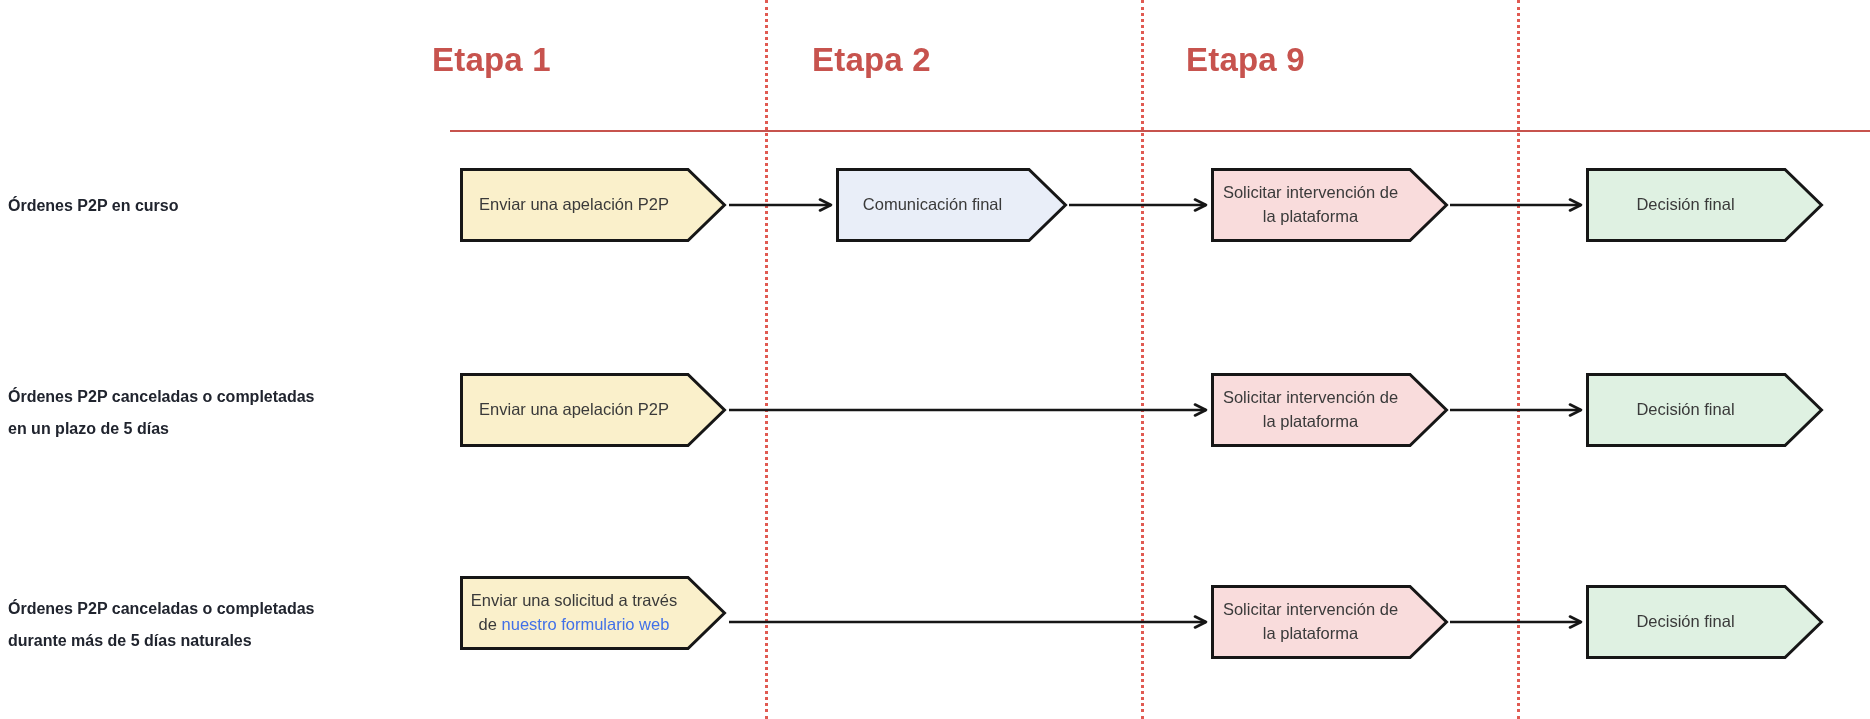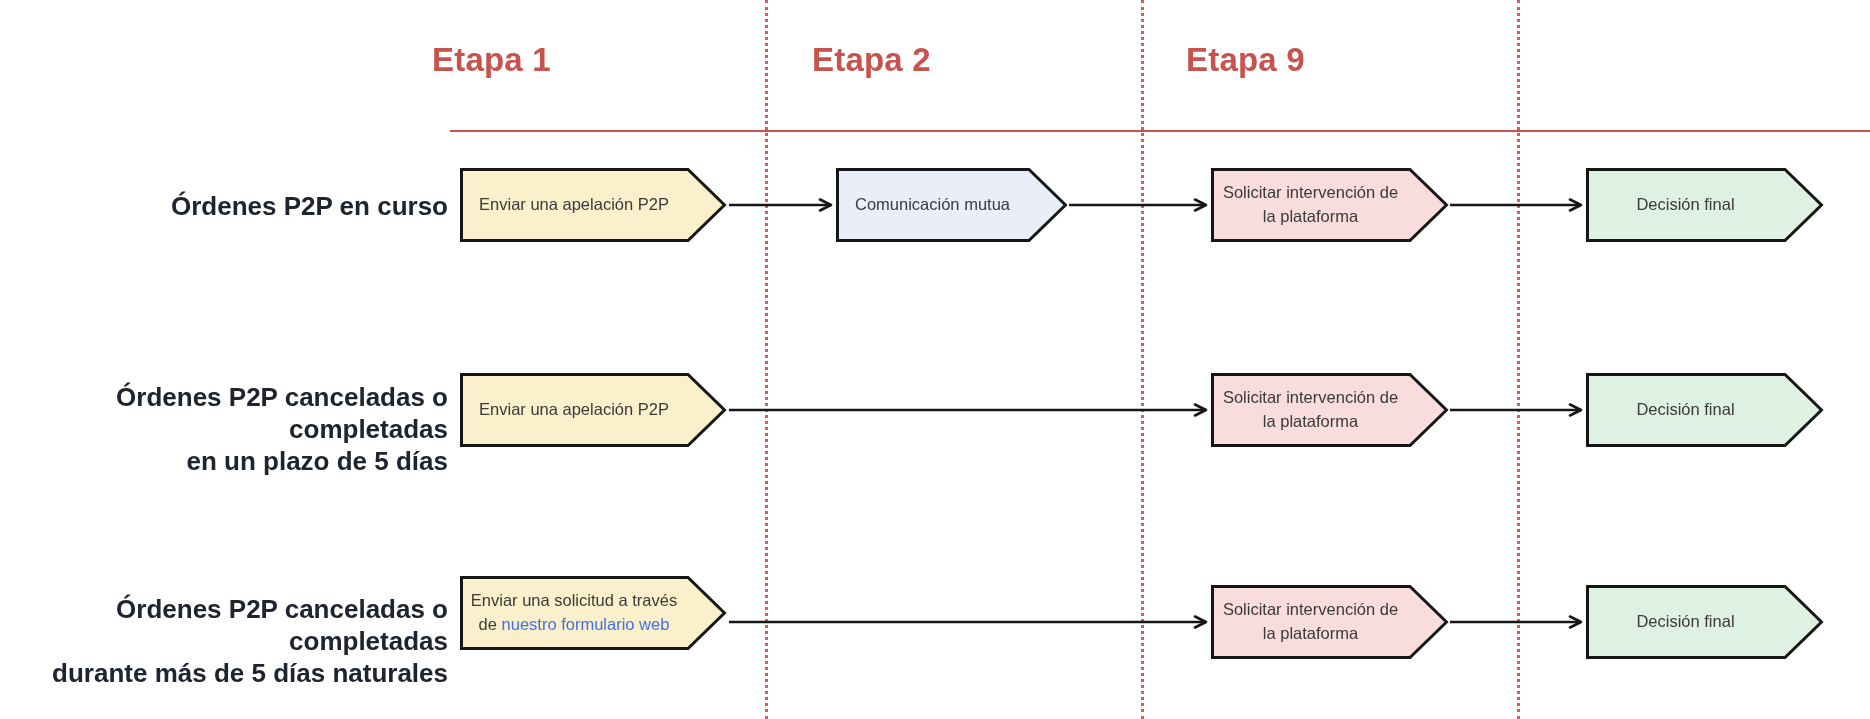--- a/index.html
+++ b/index.html
@@ -20,22 +20,22 @@
   }
   .stage-header{
     position:absolute;top:38px;width:300px;height:44px;
     text-align:left;line-height:44px;
     font-size:33px;font-weight:700;
     color:var(--accent-red,#c7534e);
     letter-spacing:.2px;
   }
   .row-label{
     position:absolute;left:8px;width:440px;
-    text-align:right;
-    font-size:26px;font-weight:700;line-height:32px;
+    text-align:left;
+    font-size:16px;font-weight:700;line-height:32px;
     color:#20242e;
     white-space:pre-line;
   }
   .shape{position:absolute;height:74px;}
   .shape svg.pent{position:absolute;left:0;top:0;overflow:visible;}
   .shape-label{
     position:absolute;left:8px;right:46px;top:0;bottom:0;
     display:flex;align-items:center;justify-content:center;
     text-align:center;
     font-size:16.5px;line-height:1.45;color:#3a3a3a;
@@ -69,21 +69,21 @@
   <div class="shape" style="left:460px;top:168px;width:266px">
       <svg class="pent" width="266" height="74" viewBox="0 0 266 74">
         <polygon points="1.5,1.5 228,1.5 264.5,37 228,72.5 1.5,72.5" fill="#faf0cb" stroke="#161616" stroke-width="3" stroke-linejoin="miter"></polygon>
       </svg>
     <div class="shape-label">Enviar una apelación P2P</div>
   </div>
   <div class="shape" style="left:836px;top:168px;width:231px">
       <svg class="pent" width="231" height="74" viewBox="0 0 231 74">
         <polygon points="1.5,1.5 193,1.5 229.5,37 193,72.5 1.5,72.5" fill="#e9eef8" stroke="#161616" stroke-width="3" stroke-linejoin="miter"></polygon>
       </svg>
-    <div class="shape-label">Comunicación mutua</div>
+    <div class="shape-label">Comunicación final</div>
   </div>
   <div class="shape" style="left:1211px;top:168px;width:237px">
       <svg class="pent" width="237" height="74" viewBox="0 0 237 74">
         <polygon points="1.5,1.5 199,1.5 235.5,37 199,72.5 1.5,72.5" fill="#f9dcdc" stroke="#161616" stroke-width="3" stroke-linejoin="miter"></polygon>
       </svg>
     <div class="shape-label">Solicitar intervención de la plataforma</div>
   </div>
   <div class="shape" style="left:1586px;top:168px;width:237px">
       <svg class="pent" width="237" height="74" viewBox="0 0 237 74">
         <polygon points="1.5,1.5 199,1.5 235.5,37 199,72.5 1.5,72.5" fill="#dff1e2" stroke="#161616" stroke-width="3" stroke-linejoin="miter"></polygon>

